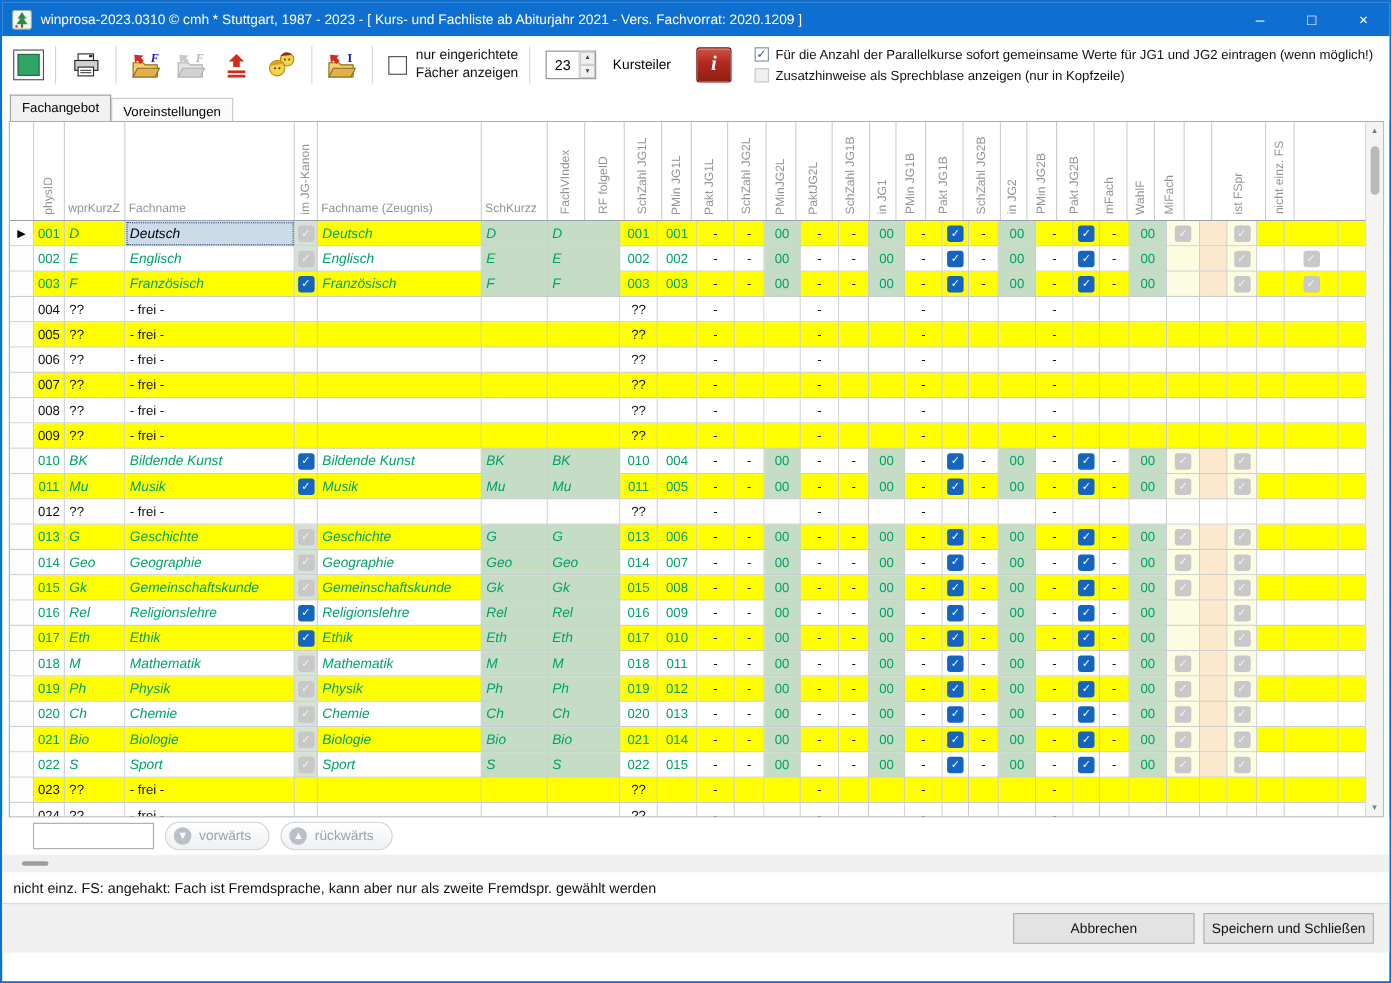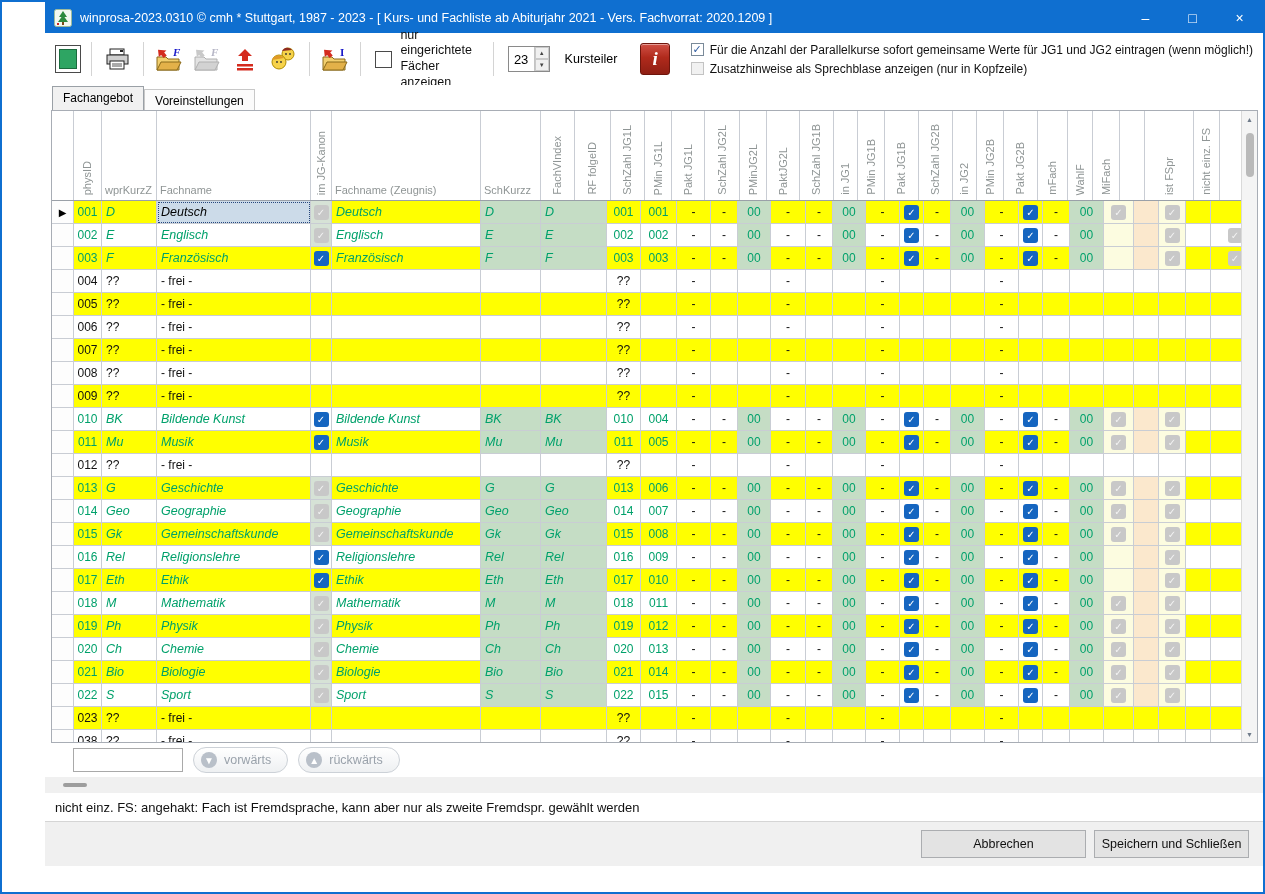--- a/index.html
+++ b/index.html
@@ -1,18 +1,18 @@
 <!DOCTYPE html>
 <html><head>
 <meta charset="utf-8">
 <style>
   * { box-sizing: border-box; margin:0; padding:0; }
   html,body { width:1265px; height:894px; overflow:hidden; }
   body { font-family:"Liberation Sans", sans-serif; background:#fff; }
-  .window { width:1265px; height:894px; border:2px solid #0f6fd0; display:flex; flex-direction:column; background:#fff;padding-left:43px; }
+  .window { width:1265px; height:894px; border:2px solid #0f6fd0; display:flex; flex-direction:column; background:#fff; }
 
   
   .titlebar { height:31px; background:#0f6fd0; color:#fff; display:flex; align-items:center; padding-left:9px; gap:8px; flex:none; }
   .title-text { font-size:12.5px; white-space:nowrap; }
   .win-controls { margin-left:auto; display:flex; height:100%; }
   .win-btn { width:47px; height:100%; display:flex; align-items:center; justify-content:center; color:#fff; font-size:14px; }
   .app-icon { width:18px; height:18px; flex:none; }
 
   
   .tabstrip-outer { background:#f0f0f0; display:flex; align-items:flex-end; height:26px; border-bottom:1px solid #c8c8c8; padding-left:7px; flex:none; }
@@ -1180,21 +1180,21 @@
           <div class="tcell yl center" style="width: 34px;"></div>
           <div class="tcell yl center" style="width: 30px;"></div>
           <div class="tcell yl center" style="width: 25px;"></div>
           <div class="tcell yl center" style="width: 27px;"></div>
           <div class="tcell yl" style="width: 25px;"></div>
           <div class="tcell yl center" style="width: 49px;"></div>
           <div class="tcell yl" style="width: 26px;"></div>
         </div>
         <div class="trow">
           <div class="tcell rowsel center" style="width: 22px;"></div>
-          <div class="tcell center" style="width: 28px;">038</div>
+          <div class="tcell center" style="width: 28px;">024</div>
           <div class="tcell" style="width: 55px;">??</div>
           <div class="tcell" style="width: 154px;">- frei -</div>
           <div class="tcell center" style="width: 21px;"></div>
           <div class="tcell" style="width: 149px;"></div>
           <div class="tcell" style="width: 60px;"></div>
           <div class="tcell" style="width: 66px;"></div>
           <div class="tcell center" style="width: 34px;">??</div>
           <div class="tcell center" style="width: 36px;"></div>
           <div class="tcell center" style="width: 34px;">-</div>
           <div class="tcell center" style="width: 27px;"></div>

